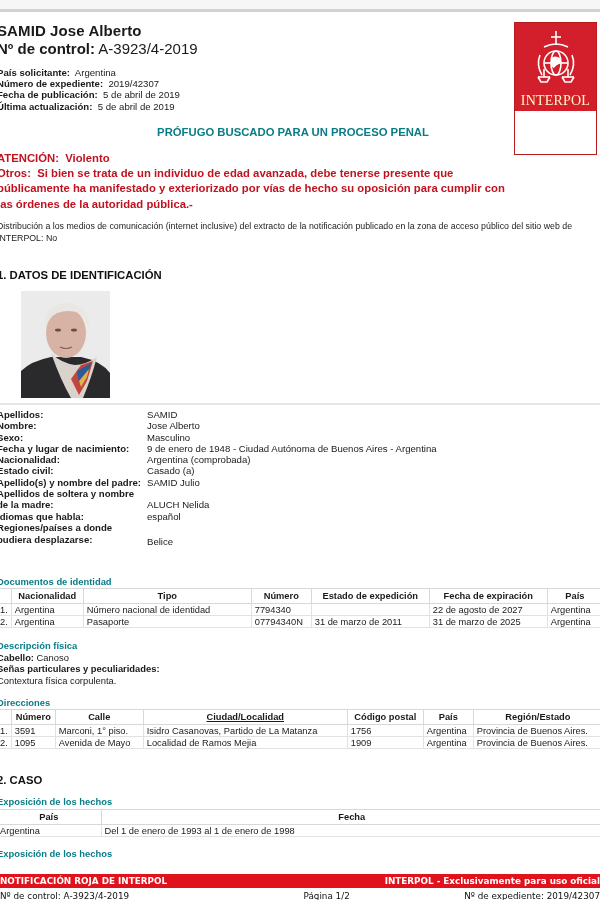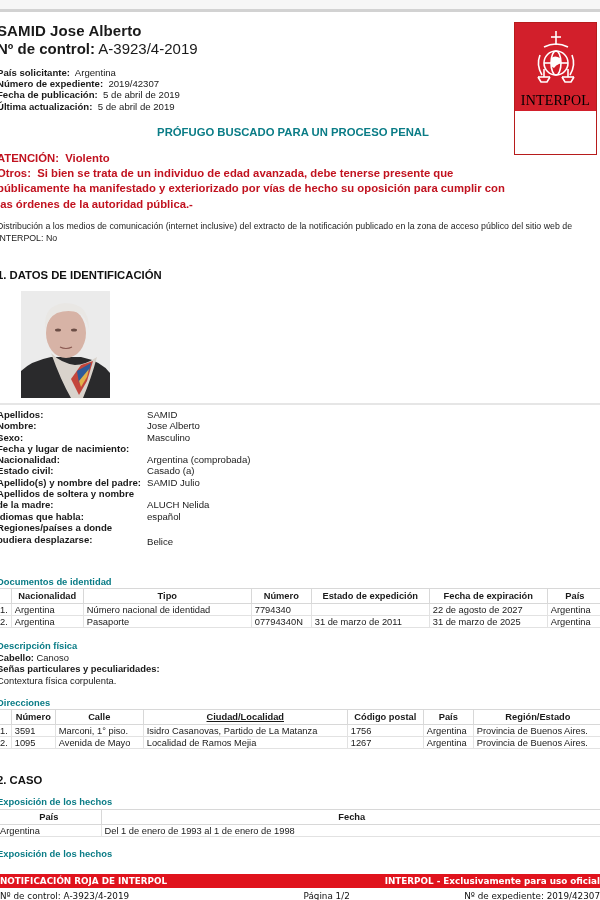--- a/index.html
+++ b/index.html
@@ -13,21 +13,21 @@
   .name { position: absolute; left: 0; top: 10px; font-size: 15px; font-weight: bold; letter-spacing: 0.1px; }
   .control { position: absolute; left: 0; top: 28px; font-size: 15px; }
   .control b { font-weight: bold; }
 
   .meta { position: absolute; left: 0; top: 55px; font-size: 9.6px; line-height: 11.2px; }
   .meta .row b { font-weight: bold; }
 
   .badge { position: absolute; left: 517px; top: 10px; width: 83px; height: 133px; border: 1px solid #b71c1c; background: #fff; }
   .badge-red { width: 100%; height: 88px; background: #d21f2b; position: relative; display: flex; flex-direction: column; align-items: center; }
   .badge-red svg { margin-top: 6px; }
-  .badge-red .brand { color: #000000; font-family: "Liberation Serif", serif; font-size: 14px; letter-spacing: 0.2px; position: absolute; bottom: 2px; }
+  .badge-red .brand { color: #fef9c3; font-family: "Liberation Serif", serif; font-size: 14px; letter-spacing: 0.2px; position: absolute; bottom: 2px; }
   .badge-label { color: #b3141e; font-family: "Liberation Serif", serif; font-size: 9.5px; text-align: center; line-height: 15px; padding-top: 9px; }
 
   .wanted { position: absolute; left: 0; width: 600px; top: 114px; text-align: center; color: #0a7c86; font-weight: bold; font-size: 11.3px; padding-left: 0; }
   .wanted span { margin-left: -8px; }
 
   .attention { position: absolute; left: 0; top: 139px; width: 520px; color: #c1121f; font-weight: bold; font-size: 11.3px; line-height: 15.2px; }
 
   .distribution { position: absolute; left: 0; top: 209px; width: 606px; font-size: 8.8px; line-height: 11.8px; color: #222; }
 
   .section-title { position: absolute; left: 0; font-size: 11.3px; font-weight: bold; color: #111; }
@@ -137,20 +137,21 @@
     <div class="f">
         <span class="k">Nombre:</span>
         <span class="v">Jose Alberto</span>
       </div>
     <div class="f">
         <span class="k">Sexo:</span>
         <span class="v">Masculino</span>
       </div>
     <div class="f">
         <span class="k">Fecha y lugar de nacimiento:</span>
+        <span class="v">9 de enero de 1948 - Ciudad Autónoma de Buenos Aires - Argentina</span>
       </div>
     <div class="f">
         <span class="k">Nacionalidad:</span>
         <span class="v">Argentina (comprobada)</span>
       </div>
     <div class="f">
         <span class="k">Estado civil:</span>
         <span class="v">Casado (a)</span>
       </div>
     <div class="f">
@@ -236,21 +237,21 @@
       <td>Isidro Casanovas, Partido de La Matanza</td>
       <td>1756</td>
       <td>Argentina</td>
       <td>Provincia de Buenos Aires.</td>
     </tr>
     <tr>
       <td style="border-left:none;">2.</td>
       <td>1095</td>
       <td>Avenida de Mayo</td>
       <td>Localidad de Ramos Mejia</td>
-      <td>1267</td>
+      <td>1909</td>
       <td>Argentina</td>
       <td>Provincia de Buenos Aires.</td>
     </tr>
   </tbody>
     </table>
 
   <div class="section-title" style="top:762px;">2. CASO</div>
 
   <div class="sub-title" style="top:784px;">Exposición de los hechos</div>
   <table style="top:797px; width:606px;">

